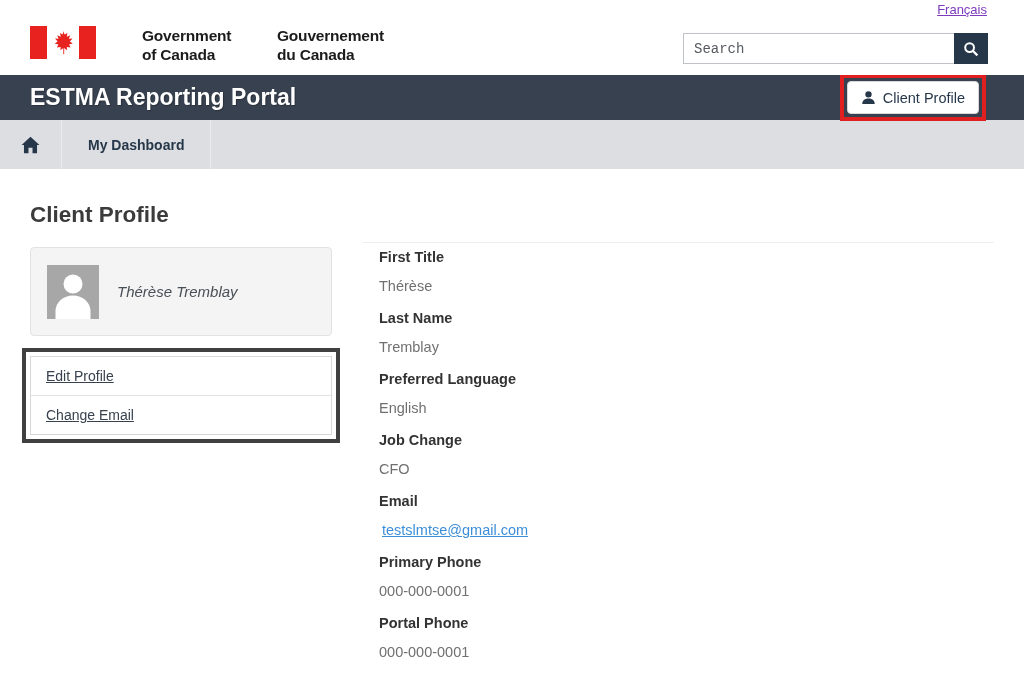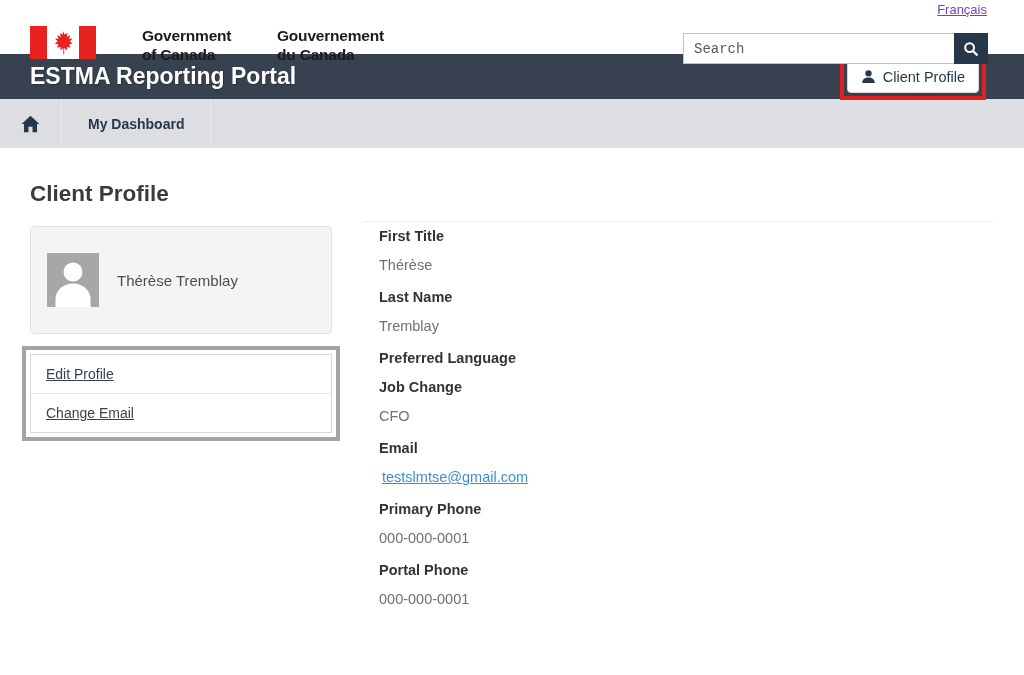--- a/index.html
+++ b/index.html
@@ -1,20 +1,20 @@
 <!DOCTYPE html>
 <html><head>
 <meta charset="utf-8">
 <style>
   * { margin:0; padding:0; box-sizing:border-box; }
   html,body { width:1024px; height:675px; overflow:hidden; background:#fff;
     font-family:"Liberation Sans", sans-serif; }
 
   
-  .top-strip { position:relative; height:54px; background:#fff; }
+  .top-strip { position:relative; height:75px; background:#fff; }
   .francais-link { position:absolute; top:2px; right:37px; font-size:13px;
     color:#7e3bbd; text-decoration:underline; cursor:pointer; }
   .fip-flag { position:absolute; left:30px; top:26px; width:66px; height:33px; display:flex; }
   .flag-band { width:17px; height:33px; background:#e8231f; }
   .flag-center { width:32px; height:33px; background:#fff; display:flex;
     align-items:center; justify-content:center; }
   .fip-text { position:absolute; top:26px; font-size:15.5px; font-weight:700;
     color:#1b1b1b; line-height:19px; letter-spacing:-0.2px;margin-left:20px; }
   .fip-en { left:122px; } .fip-fr { left:257px; }
   .search-wrap { position:absolute; left:683px; top:33px; width:305px; height:31px; display:flex; }
@@ -41,24 +41,24 @@
     border-right:1px solid #e9ebee; cursor:pointer; }
   .bc-item { display:flex; align-items:center; padding:0 26px; font-size:14px;
     font-weight:700; color:#26374a; border-right:1px solid #e9ebee; cursor:pointer; }
 
   
   .main { padding:33px 30px 0 30px; }
   .page-title { font-size:22.5px; font-weight:700; color:#3b3b3b; }
   .content-row { display:flex; margin-top:14px; align-items:flex-start; }
   .left-col { width:302px; flex:none; padding-top:5px; }
   .profile-card { background:#f4f4f4; border:1px solid #e2e2e2; border-radius:4px;
-    height:108px; display:flex; align-items:center; padding:0 16px; }
+    height:89px; display:flex; align-items:center; padding:0 16px;font-style:italic; }
   .avatar { width:52px; height:54px; background:#a7a7a7; flex:none; }
   .profile-name { margin-left:18px; font-size:15px; color:#494f56; }
-  .annotation-box-2 { border:4px solid #a3a3a3; margin:12px 0 0 -8px; padding:4px;
+  .annotation-box-2 { border:4px solid #404040; margin:12px 0 0 -8px; padding:4px;
     width:318px; }
   .action-list { background:#fff; border:1px solid #d8d8d8; }
   .action-item { padding:10px 15px; }
   .action-item + .action-item { border-top:1px solid #e3e3e3; }
   .action-link { color:#37424e; font-size:14px; text-decoration:underline; cursor:pointer; }
 
   .right-col { flex:1; margin-left:31px; border-top:1px solid #ededee;
     padding:6px 0 0 16px; }
   .field-label { font-size:14.5px; font-weight:700; color:#333; line-height:17px;
     margin-bottom:12px; }
@@ -158,20 +158,21 @@
       <div class="field">
         <div class="field-label">First Title</div>
         <div class="field-value">Thérèse</div>
       </div>
       <div class="field">
         <div class="field-label">Last Name</div>
         <div class="field-value">Tremblay</div>
       </div>
       <div class="field">
         <div class="field-label">Preferred Language</div>
+        <div class="field-value">English</div>
       </div>
       <div class="field">
         <div class="field-label">Job Change</div>
         <div class="field-value">CFO</div>
       </div>
       <div class="field">
         <div class="field-label">Email</div>
         <div class="field-value"><a class="email-link">testslmtse@gmail.com</a></div>
       </div>
       <div class="field">

